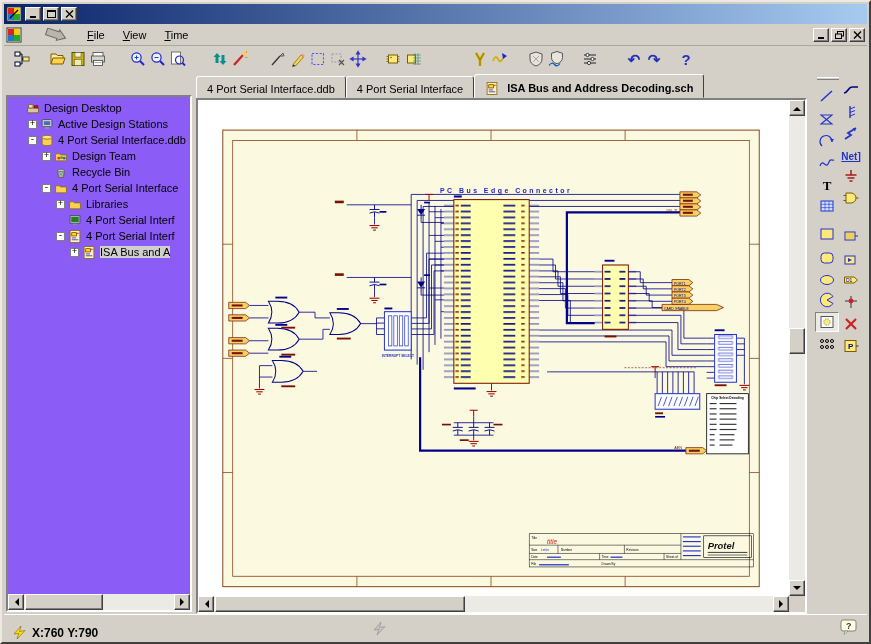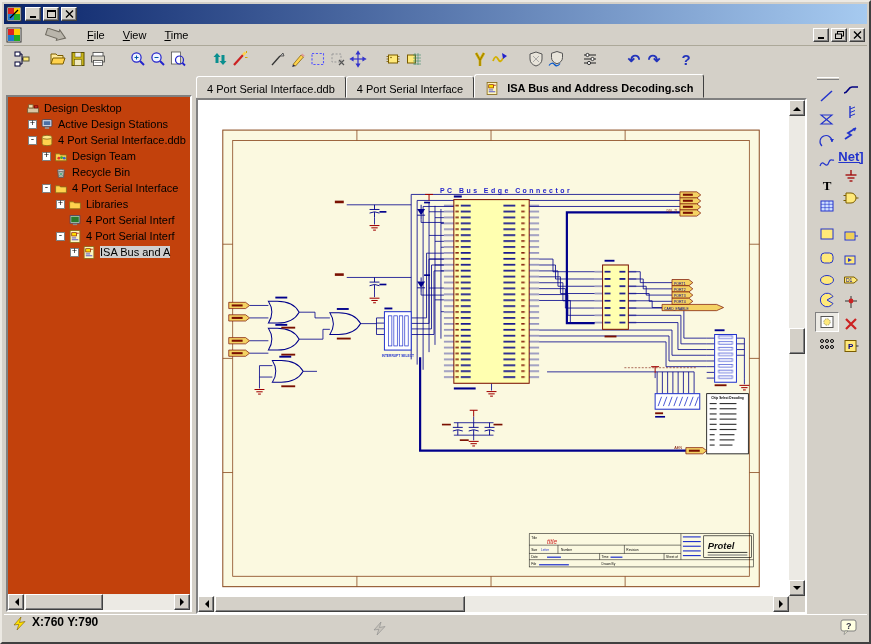--- a/index.html
+++ b/index.html
@@ -36,21 +36,21 @@
   .uglyph { font-size:15px; font-weight:bold; color:#2233bb; line-height:1; }
   
   .main { position:absolute; left:2px; right:2px; top:70px; height:542px; background:#D4D0C8; }
   
   .left-panel { position:absolute; left:0; top:0; width:190px; bottom:0; }
   .ptabs { position:absolute; left:2px; top:2px; height:21px; display:flex; }
   .ptab { font-size:11px; padding:3px 9px 0 9px; background:#D4D0C8;
     border:1px solid; border-color:#fff #404040 transparent #fff; border-radius:3px 3px 0 0; height:21px; }
   .ptab.active { font-weight:bold; z-index:2; box-shadow:0 1px 0 #D4D0C8; }
   .tree-frame { position:absolute; left:2px; right:2px; top:23px; bottom:2px;
-    border:2px solid; border-color:#808080 #fff #fff #808080; background:#c2410c; overflow:hidden;padding-left:32px; }
+    border:2px solid; border-color:#808080 #fff #fff #808080; background:#8b5cf6; overflow:hidden;padding-left:32px; }
   .tree { position:absolute; inset:0 0 16px 0; padding:3px 0 0 2px; font-size:11px; overflow:hidden; }
   .trow { display:flex; align-items:center; height:16px; white-space:nowrap; }
   .exp { width:9px; height:9px; border:1px solid #808080; background:#fff; flex:none;
     font-size:9px; line-height:7px; text-align:center; margin-right:3px; font-family:"Liberation Mono",monospace; }
   .exp.none { visibility:hidden; }
   .ticon { width:14px; height:13px; flex:none; margin-right:4px; }
   .tlabel { color:#000; }
   .trow.sel .tlabel { background:#cfcfcf; }
   .lvl0{padding-left:4px;} .lvl1{padding-left:18px;} .lvl2{padding-left:32px;}
   .lvl3{padding-left:46px;} .lvl4{padding-left:60px;}
@@ -82,24 +82,24 @@
   .cv-hscroll { left:0; right:16px; bottom:0; height:16px; }
   .corner { position:absolute; right:0; bottom:0; width:16px; height:16px; background:#D4D0C8; }
   
   .right-toolbar { position:absolute; right:0; top:0; width:60px; bottom:0; background:#D4D0C8; }
   .grip { position:absolute; left:10px; top:5px; width:22px; height:3px;
     border-top:1px solid #fff; border-bottom:1px solid #808080; }
   .rtb { position:absolute; width:24px; height:20px; display:flex; align-items:center;
     justify-content:center; background:transparent; border:1px solid transparent; padding:0; }
   .rtb.pressed { border-color:#808080 #fff #fff #808080; background:#ECEAE4; }
   .ttool { font-size:13px; font-weight:bold; font-family:"Liberation Serif",serif; color:#000; }
-  .netlbl { font-size:13px; font-weight:bold; color:#2233cc; text-decoration:underline; }
+  .netlbl { font-size:10px; font-weight:bold; color:#2233cc; text-decoration:underline; }
   
   .statusbar { position:absolute; left:2px; right:2px; bottom:2px; height:26px;
-    background:#D4D0C8; border-top:1px solid #fff; display:flex; align-items:flex-start; }
+    background:#D4D0C8; border-top:1px solid #fff; display:flex; align-items:flex-end; }
   .coords { font-size:12px; font-weight:bold; margin-left:4px; }
   .sb-flash2 { position:absolute; left:366px; top:5px; }
   .helpbub { position:absolute; right:10px; top:4px; width:17px; height:16px; }
 </style>
 </head>
 <body>
 
 <div class="window">
 
   <div class="titlebar">

